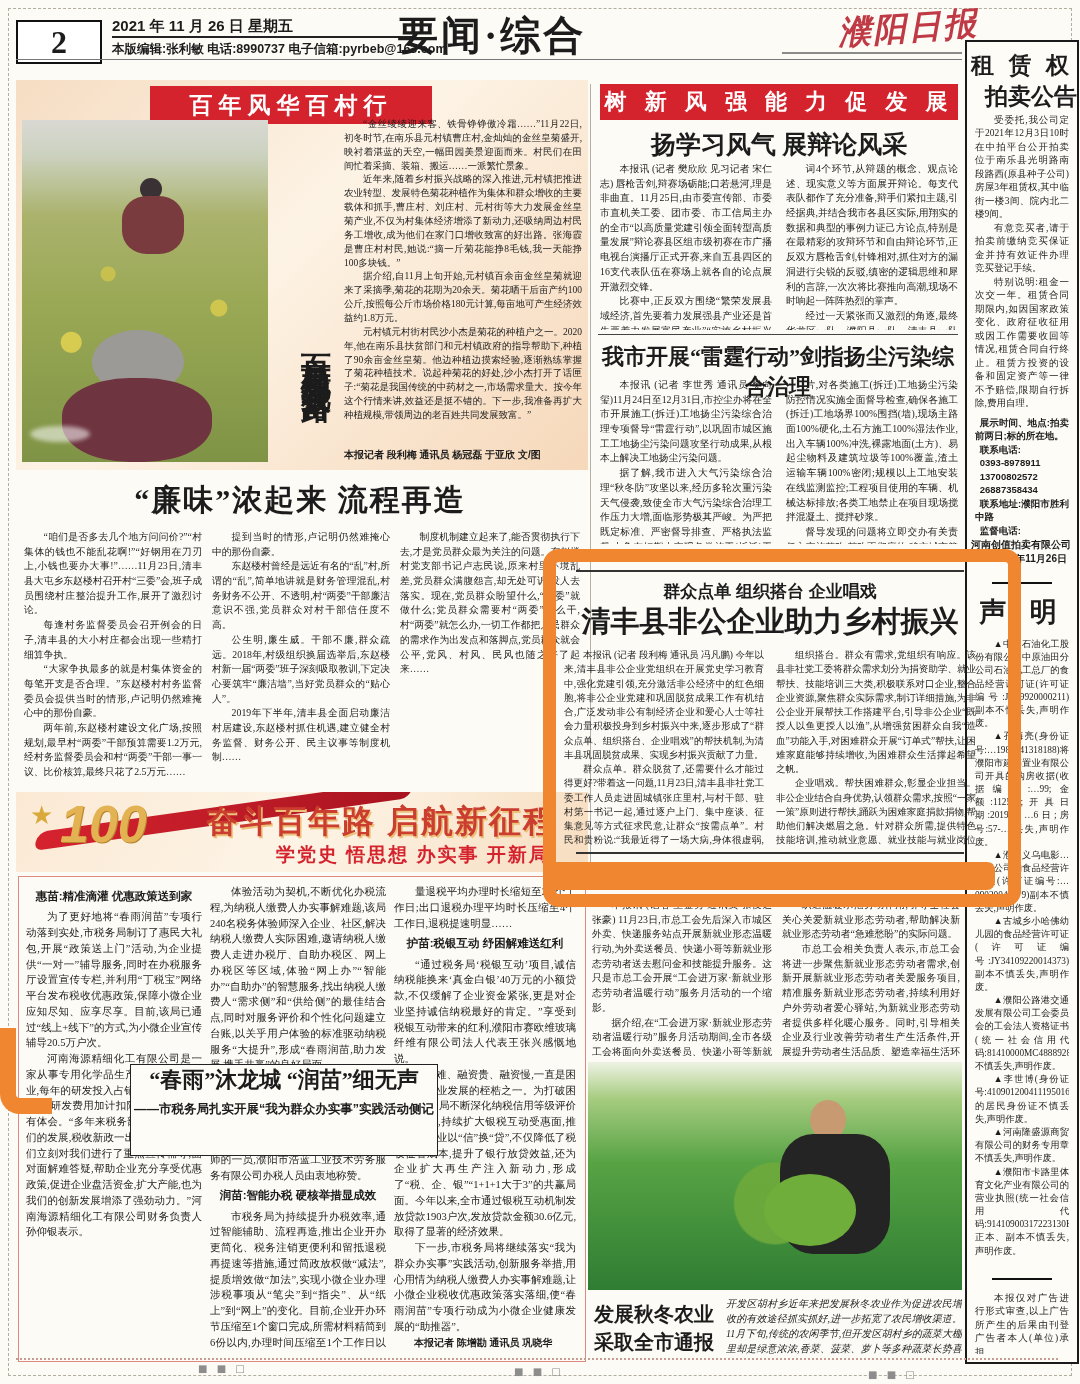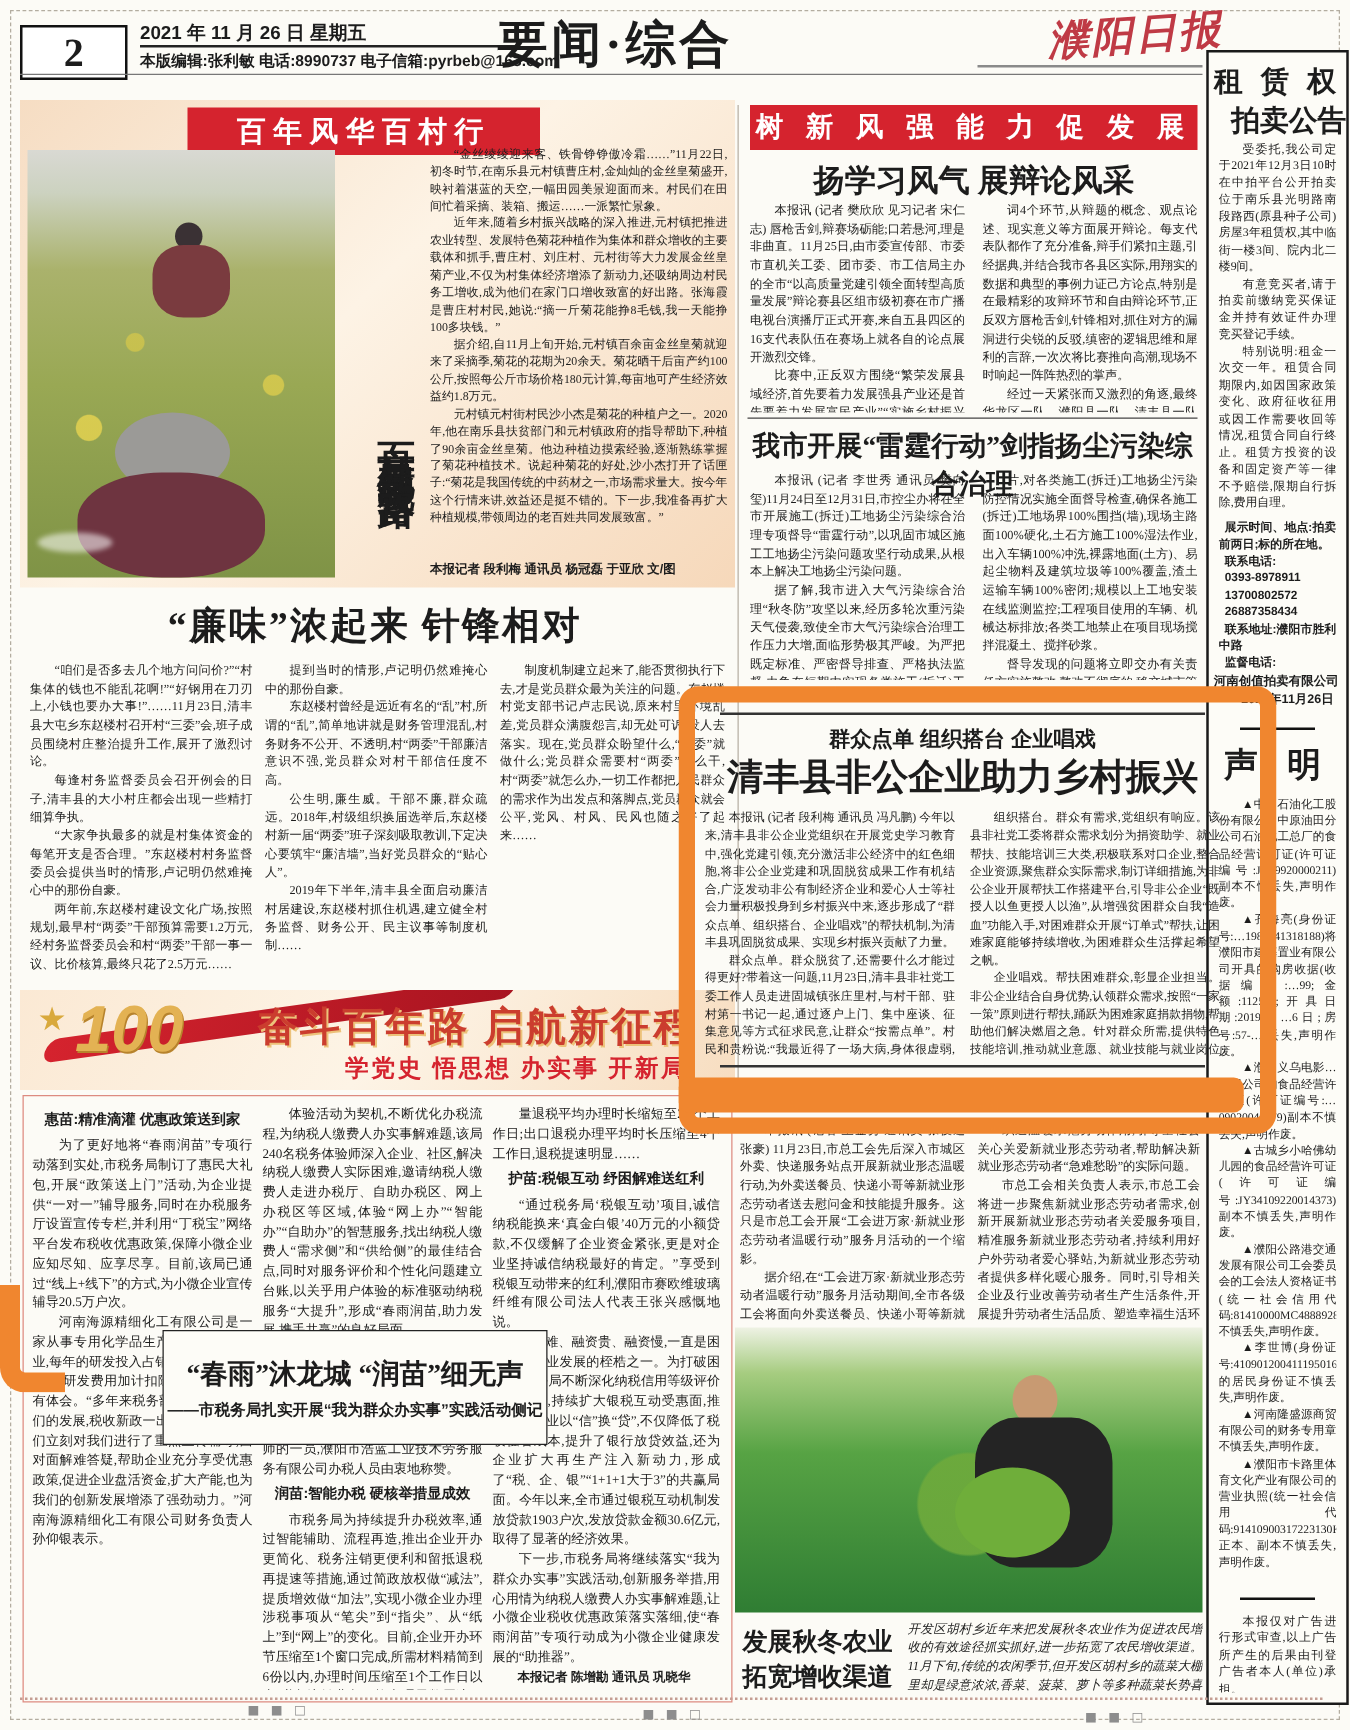--- a/index.html
+++ b/index.html
@@ -109,21 +109,21 @@
   <div class="a serifh" style="left:274px;top:196px;width:62px;height:312px;writing-mode:vertical-rl;
        font-size:30px;letter-spacing:5px;display:flex;justify-content:center;">百亩菊花铺就致富路</div>
   <div class="col" style="left:344px;top:118px;width:238px;height:330px;font-size:9.5px;line-height:1.46;">
       <p class="para">“金丝绫绫迎来客、铁骨铮铮傲冷霜……”11月22日,初冬时节,在南乐县元村镇曹庄村,金灿灿的金丝皇菊盛开,映衬着湛蓝的天空,一幅田园美景迎面而来。村民们在田间忙着采摘、装箱、搬运……一派繁忙景象。</p>
       <p class="para">近年来,随着乡村振兴战略的深入推进,元村镇把推进农业转型、发展特色菊花种植作为集体和群众增收的主要载体和抓手,曹庄村、刘庄村、元村街等大力发展金丝皇菊产业,不仅为村集体经济增添了新动力,还吸纳周边村民务工增收,成为他们在家门口增收致富的好出路。张海霞是曹庄村村民,她说:“摘一斤菊花能挣8毛钱,我一天能挣100多块钱。”</p>
       <p class="para">据介绍,自11月上旬开始,元村镇百余亩金丝皇菊就迎来了采摘季,菊花的花期为20余天。菊花晒干后亩产约100公斤,按照每公斤市场价格180元计算,每亩地可产生经济效益约1.8万元。</p>
       <p class="para">元村镇元村街村民沙小杰是菊花的种植户之一。2020年,他在南乐县扶贫部门和元村镇政府的指导帮助下,种植了90余亩金丝皇菊。他边种植边摸索经验,逐渐熟练掌握了菊花种植技术。说起种菊花的好处,沙小杰打开了话匣子:“菊花是我国传统的中药材之一,市场需求量大。按今年这个行情来讲,效益还是挺不错的。下一步,我准备再扩大种植规模,带领周边的老百姓共同发展致富。”</p>
     </div>
   <div class="a credit" style="left:344px;top:448px;width:238px;font-size:10px;">本报记者 段利梅 通讯员 杨冠磊 于亚欣 文/图</div>
 
-  <div class="a serifh" style="left:40px;top:480px;width:520px;text-align:center;font-size:30px;letter-spacing:2px;">“廉味”浓起来  针锋相对</div>
+  <div class="a serifh" style="left:40px;top:480px;width:520px;text-align:center;font-size:30px;letter-spacing:2px;">“廉味”浓起来  流程再造</div>
   <div class="col" style="left:24px;top:530px;width:178px;height:256px;font-size:9.8px;">
       <p class="para">“咱们是否多去几个地方问问价?”“村集体的钱也不能乱花啊!”“好钢用在刀刃上,小钱也要办大事!”……11月23日,清丰县大屯乡东赵楼村召开村“三委”会,班子成员围绕村庄整治提升工作,展开了激烈讨论。</p>
       <p class="para">每逢村务监督委员会召开例会的日子,清丰县的大小村庄都会出现一些精打细算争执。</p>
       <p class="para">“大家争执最多的就是村集体资金的每笔开支是否合理。”东赵楼村村务监督委员会提供当时的情形,卢记明仍然难掩心中的那份自豪。</p>
       <p class="para">两年前,东赵楼村建设文化广场,按照规划,最早村“两委”干部预算需要1.2万元,经村务监督委员会和村“两委”干部一事一议、比价核算,最终只花了2.5万元……</p>
     </div>
   <div class="col" style="left:212px;top:530px;width:178px;height:256px;font-size:9.8px;">
       <p class="para">提到当时的情形,卢记明仍然难掩心中的那份自豪。</p>
       <p class="para">东赵楼村曾经是远近有名的“乱”村,所谓的“乱”,简单地讲就是财务管理混乱,村务财务不公开、不透明,村“两委”干部廉洁意识不强,党员群众对村干部信任度不高。</p>
       <p class="para">公生明,廉生威。干部不廉,群众疏远。2018年,村级组织换届选举后,东赵楼村新一届“两委”班子深刻吸取教训,下定决心要筑牢“廉洁墙”,当好党员群众的“贴心人”。</p>
@@ -174,21 +174,21 @@
     <div class="subhead">护苗:税银互动 纾困解难送红利</div>
     <div>
         <p class="para">“通过税务局‘税银互动’项目,诚信纳税能换来‘真金白银’40万元的小额贷款,不仅缓解了企业资金紧张,更是对企业坚持诚信纳税最好的肯定。”享受到税银互动带来的红利,濮阳市赛欧维玻璃纤维有限公司法人代表王张兴感慨地说。</p>
         <p class="para">融资难、融资贵、融资慢,一直是困扰小微企业发展的桎梏之一。为打破困局,市税务局不断深化纳税信用等级评价结果运用,持续扩大银税互动受惠面,推动小微企业以“信”换“贷”,不仅降低了税收征管成本,提升了银行放贷效益,还为企业扩大再生产注入新动力,形成了“税、企、银”“1+1+1大于3”的共赢局面。今年以来,全市通过银税互动机制发放贷款1903户次,发放贷款金额30.6亿元,取得了显著的经济效果。</p>
         <p class="para">下一步,市税务局将继续落实“我为群众办实事”实践活动,创新服务举措,用心用情为纳税人缴费人办实事解难题,让小微企业税收优惠政策落实落细,使“春雨润苗”专项行动成为小微企业健康发展的“助推器”。</p>
       </div>
     <p class="credit" style="font-size:10px;">本报记者 陈增勘 通讯员 巩晓华</p>
   </div>
 
   <div class="a" style="left:130px;top:1064px;width:306px;height:90px;background:#fdfcf7;border:1.5px solid #222;
-       display:flex;flex-direction:column;align-items:center;justify-content:center;">
+       display:flex;flex-direction:column;align-items:center;">
     <div class="serifh" style="font-size:22px;">“春雨”沐龙城  “润苗”细无声</div>
     <div class="sans" style="font-size:12.5px;font-weight:bold;margin-top:6px;">——市税务局扎实开展“我为群众办实事”实践活动侧记</div>
   </div>
 
   <div class="a" style="left:590px;top:84px;width:1px;height:788px;background:#b6b0a4;"></div>
 
   <div class="a redbanner" style="left:600px;top:84px;width:358px;height:36px;font-size:22px;letter-spacing:6px;">
     <span>树 新 风   强 能 力   促 发 展</span>
   </div>
   <div class="a serifh" style="left:600px;top:128px;width:358px;text-align:center;font-size:25px;">扬学习风气  展辩论风采</div>
@@ -240,21 +240,21 @@
       <p class="para">市总工会相关负责人表示,市总工会将进一步聚焦新就业形态劳动者需求,创新开展新就业形态劳动者关爱服务项目,精准服务新就业形态劳动者,持续利用好户外劳动者爱心驿站,为新就业形态劳动者提供多样化暖心服务。同时,引导相关企业及行业改善劳动者生产生活条件,开展提升劳动者生活品质、塑造幸福生活环境试点工作,带动全社会形成关心关爱新就业形态劳动者的良好氛围,切实增强新就业形态劳动者的获得感、幸福感和安全感。</p>
     </div>
 
   <div class="a photo2" style="left:588px;top:1062px;width:374px;height:228px;">
     <div class="blob" style="left:222px;top:38px;width:36px;height:40px;background:#c89a72;"></div>
     <div class="blob" style="left:192px;top:72px;width:110px;height:120px;background:#242424;border-radius:30%;"></div>
     <div class="blob" style="left:176px;top:112px;width:92px;height:72px;background:#6fae3a;"></div>
   </div>
   <div class="a sans" style="left:594px;top:1300px;width:126px;font-weight:900;font-size:20px;line-height:1.4;">
     <div>发展秋冬农业</div>
-    <div>拓宽增收渠道</div>
+    <div>采取全市通报</div>
   </div>
   <div class="a" style="left:726px;top:1296px;width:236px;height:58px;overflow:hidden;font-style:italic;
        font-size:10px;line-height:1.5;text-align:justify;">
     <span>开发区胡村乡近年来把发展秋冬农业作为促进农民增收的有效途径抓实抓好,进一步拓宽了农民增收渠道。11月下旬,传统的农闲季节,但开发区胡村乡的蔬菜大棚里却是绿意浓浓,香菜、菠菜、萝卜等多种蔬菜长势喜人。图为11月22日,开发区胡村乡西王什村村民在自家大棚采摘新鲜蔬菜。</span>
     
   </div>
 
   <div class="a" style="left:16px;top:1358px;width:1042px;border-top:2px dotted #c49d93;"></div>
   <div class="a dot-row" style="left:198px;top:1363px;">■ ■ □</div>
   <div class="a dot-row" style="left:514px;top:1366px;">■ ■ □</div>

